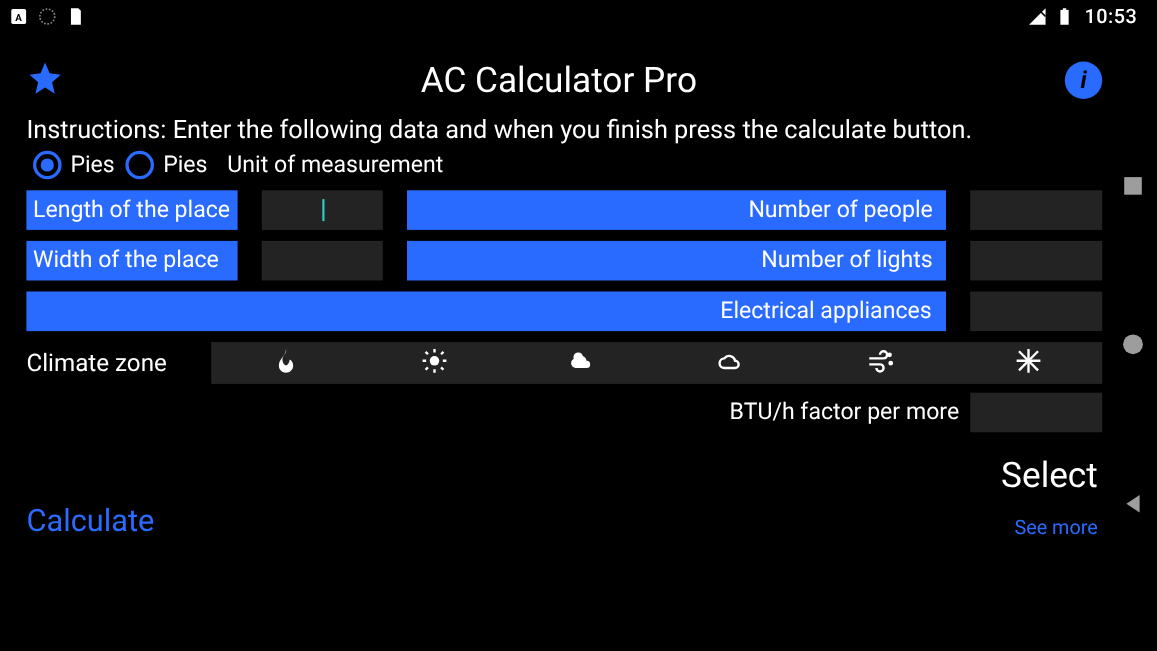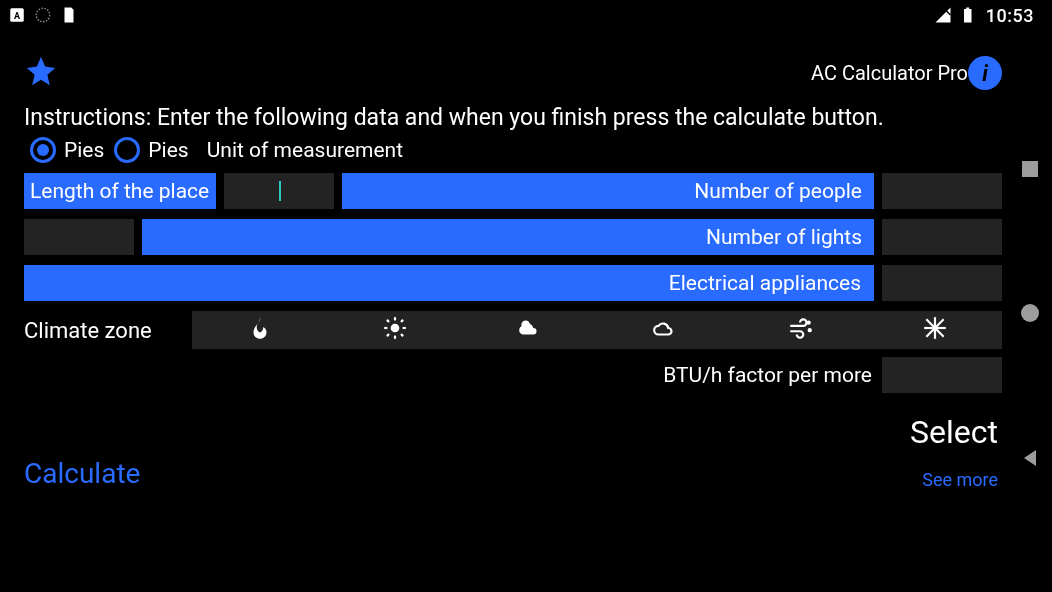--- a/index.html
+++ b/index.html
@@ -44,22 +44,22 @@
     top: 50px;
   }
   .titlebar {
     display:flex;
     align-items:center;
     height:46px;
   }
   .star { width:34px; height:34px; fill:#296aff; }
   .app-title {
     flex:1;
-    text-align:right;
-    font-size:20px;
+    text-align:center;
+    font-size:32px;
     font-weight:400;
     margin-left:-10px;
   }
   .info-btn {
     width:34px; height:34px; border-radius:50%;
     background:#296aff; color:#000;
     display:flex; align-items:center; justify-content:center;
     font-weight:700; font-size:22px; font-style:italic;
   }
   .instructions { font-size:23px; margin-top:8px;}
@@ -69,21 +69,21 @@
     width:26px; height:26px; border-radius:50%;
     border:3px solid #296aff;
     display:inline-flex; align-items:center; justify-content:center;
     margin:0 4px 0 6px;
   }
   .radio.checked::after {
     content:""; width:12px; height:12px; border-radius:50%; background:#296aff;
   }
   .radio-label { font-size:21px; }
   .unit-caption { margin-left:14px; font-size:21px;}
-  .form-row { margin-top:10px; gap:8px; }
+  .form-row { margin-top:10px; gap:22px; }
   .blue-label {
     background:#296aff;
     height:36px;
     display:flex; align-items:center;
     font-size:21px;
   }
   .blue-label.left { width:192px; padding-left:6px; justify-content:flex-start;}
   .dark-input {
     background:#232323;
     height:36px;
@@ -186,20 +186,21 @@
   <div class="row form-row">
     <div class="blue-label left">Length of the place</div>
     <div class="dark-input input-small">
         <span class="cursor"></span>
       </div>
     <div class="blue-label right">Number of people</div>
     <div class="dark-input input-right"></div>
   </div>
 
   <div class="row form-row">
+    <div class="blue-label left">Width of the place</div>
     <div class="dark-input input-small"></div>
     <div class="blue-label right">Number of lights</div>
     <div class="dark-input input-right"></div>
   </div>
 
   <div class="row form-row">
     <div class="blue-label full-blue">Electrical appliances</div>
     <div class="dark-input input-right"></div>
   </div>
 

